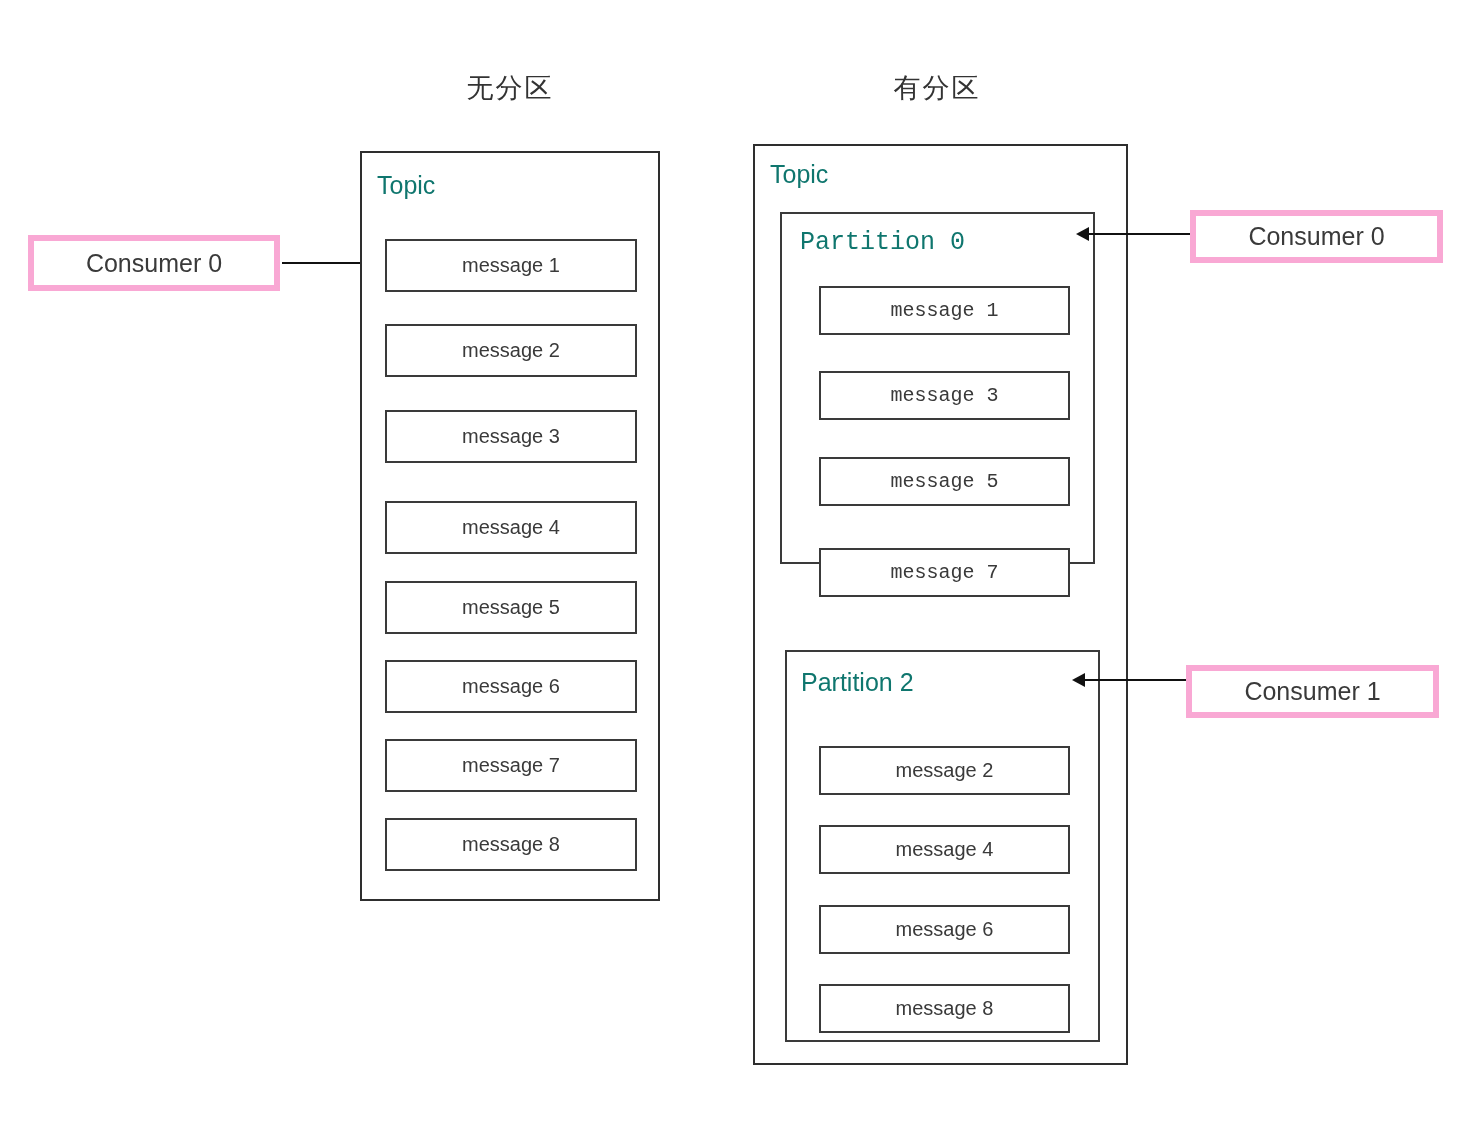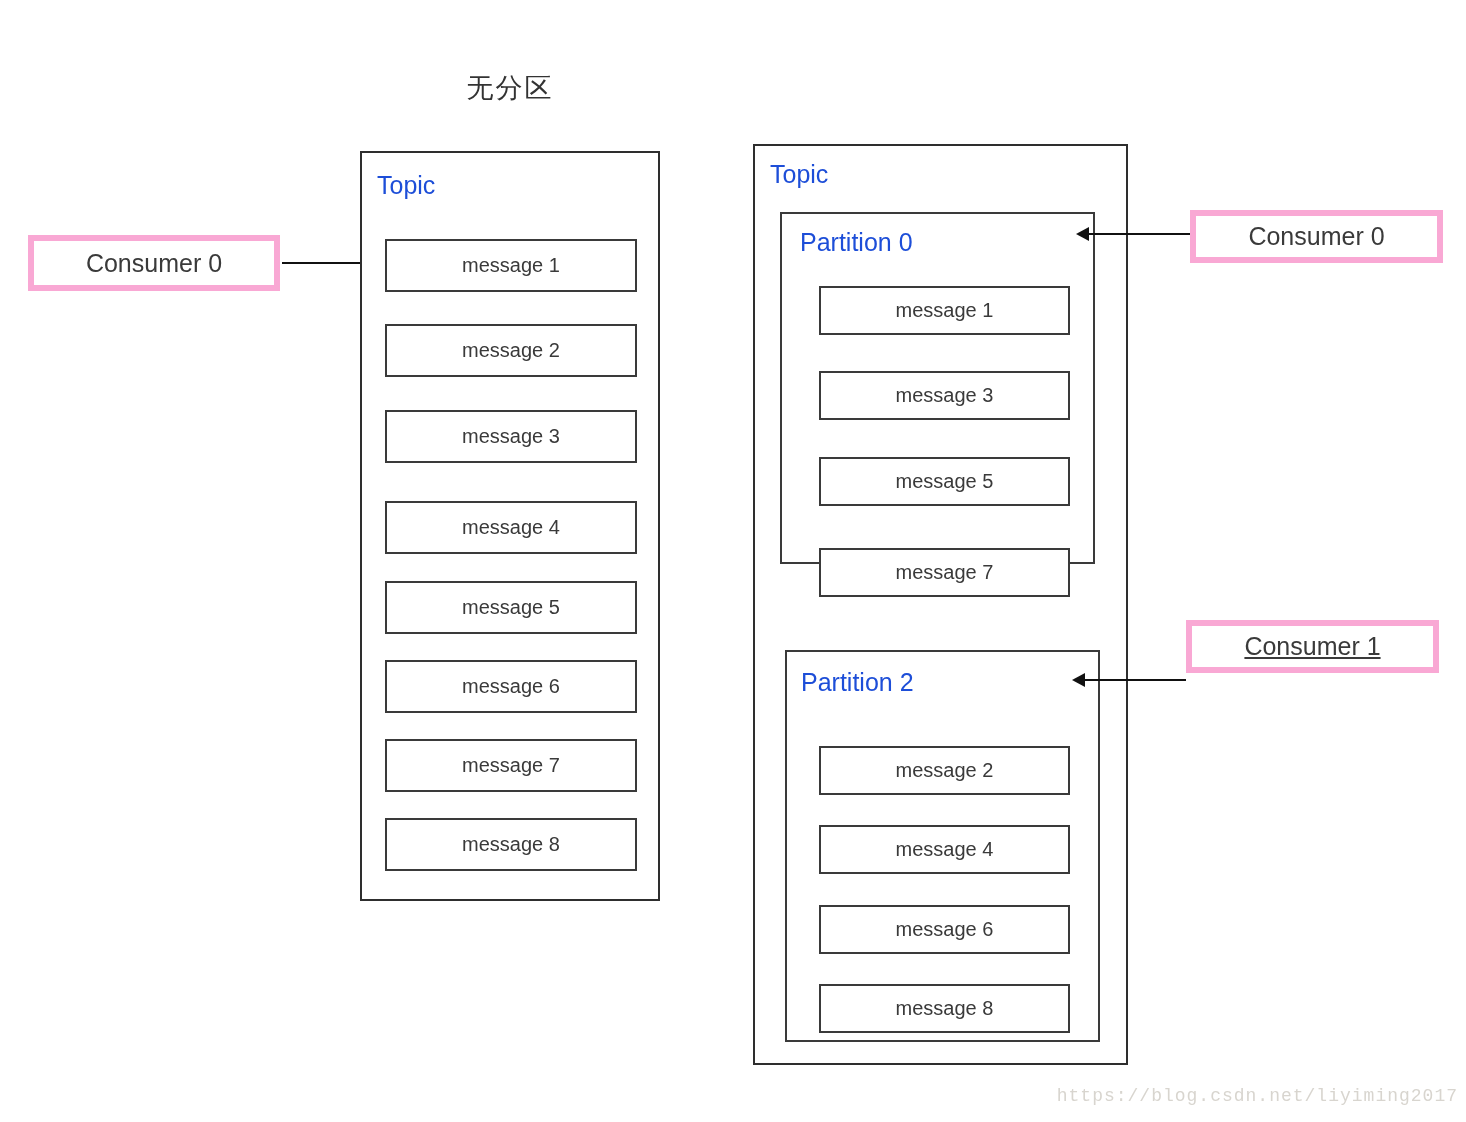--- a/index.html
+++ b/index.html
@@ -21,21 +21,21 @@
   }
   .box{
     position:absolute;
     border:2px solid #2e2e2e;
     background:#ffffff;
     box-sizing:border-box;
   }
   .label{
     position:absolute;
     font-size:25px;
-    color:#1d4ed8;
+    color:#0f766e;
     white-space:nowrap;
   }
   .msg{
     position:absolute;
     border:2px solid #3a3a3a;
     background:#ffffff;
     box-sizing:border-box;
     display:flex;
     align-items:center;
     justify-content:center;
@@ -81,20 +81,21 @@
     letter-spacing:1px;
     color:#d8d5cf;
   }
 </style>
 </head>
 <body>
 
 <div id="canvas">
 
   <div class="title" style="left:400px;top:70px;">无分区</div>
+  <div class="title" style="left:827px;top:70px;">有分区</div>
 
   <div class="consumer" style="left:28px;top:235px;width:252px;height:56px;">Consumer 0</div>
 
   <div class="arrow-line" style="left:282px;top:262px;width:88px;"></div>
   <div class="arrowhead-right" style="left:368px;top:256px;"></div>
 
   <div class="box" style="left:360px;top:151px;width:300px;height:750px;">
     <div class="label" style="left:15px;top:18px;">Topic</div>
     <div class="msg" style="left:23px;top:86px;width:252px;height:53px;">message 1</div>
     <div class="msg" style="left:23px;top:171px;width:252px;height:53px;">message 2</div>
@@ -102,40 +103,39 @@
     <div class="msg" style="left:23px;top:348px;width:252px;height:53px;">message 4</div>
     <div class="msg" style="left:23px;top:428px;width:252px;height:53px;">message 5</div>
     <div class="msg" style="left:23px;top:507px;width:252px;height:53px;">message 6</div>
     <div class="msg" style="left:23px;top:586px;width:252px;height:53px;">message 7</div>
     <div class="msg" style="left:23px;top:665px;width:252px;height:53px;">message 8</div>
   </div>
 
   <div class="box" style="left:753px;top:144px;width:375px;height:921px;">
     <div class="label" style="left:15px;top:14px;">Topic</div>
 
-    <div class="box" style="left:25px;top:66px;width:315px;height:352px;border-color:#3a3a3a;">
+    <div class="box" style="left:25px;top:66px;width:315px;height:352px;border-color:#3a3a3a;font-family:Liberation Mono, monospace;">
       <div class="label" style="left:18px;top:14px;">Partition 0</div>
       <div class="msg" style="left:37px;top:72px;width:251px;height:49px;">message 1</div>
       <div class="msg" style="left:37px;top:157px;width:251px;height:49px;">message 3</div>
       <div class="msg" style="left:37px;top:243px;width:251px;height:49px;">message 5</div>
       <div class="msg" style="left:37px;top:334px;width:251px;height:49px;">message 7</div>
     </div>
 
     <div class="box" style="left:30px;top:504px;width:315px;height:392px;border-color:#3a3a3a;">
       <div class="label" style="left:14px;top:16px;">Partition 2</div>
       <div class="msg" style="left:32px;top:94px;width:251px;height:49px;">message 2</div>
       <div class="msg" style="left:32px;top:173px;width:251px;height:49px;">message 4</div>
       <div class="msg" style="left:32px;top:253px;width:251px;height:49px;">message 6</div>
       <div class="msg" style="left:32px;top:332px;width:251px;height:49px;">message 8</div>
     </div>
   </div>
 
   <div class="consumer" style="left:1190px;top:210px;width:253px;height:53px;">Consumer 0</div>
   <div class="arrowhead-left" style="left:1076px;top:227px;"></div>
   <div class="arrow-line" style="left:1088px;top:233px;width:102px;"></div>
 
-  <div class="consumer" style="left:1186px;top:620px;width:253px;height:53px;text-decoration:underline;">Consumer 1</div>
+  <div class="consumer" style="left:1186px;top:665px;width:253px;height:53px;">Consumer 1</div>
   <div class="arrowhead-left" style="left:1072px;top:673px;"></div>
   <div class="arrow-line" style="left:1084px;top:679px;width:102px;"></div>
 
-  <div class="watermark">https://blog.csdn.net/liyiming2017</div>
 
 </div>
 
 </body></html>

